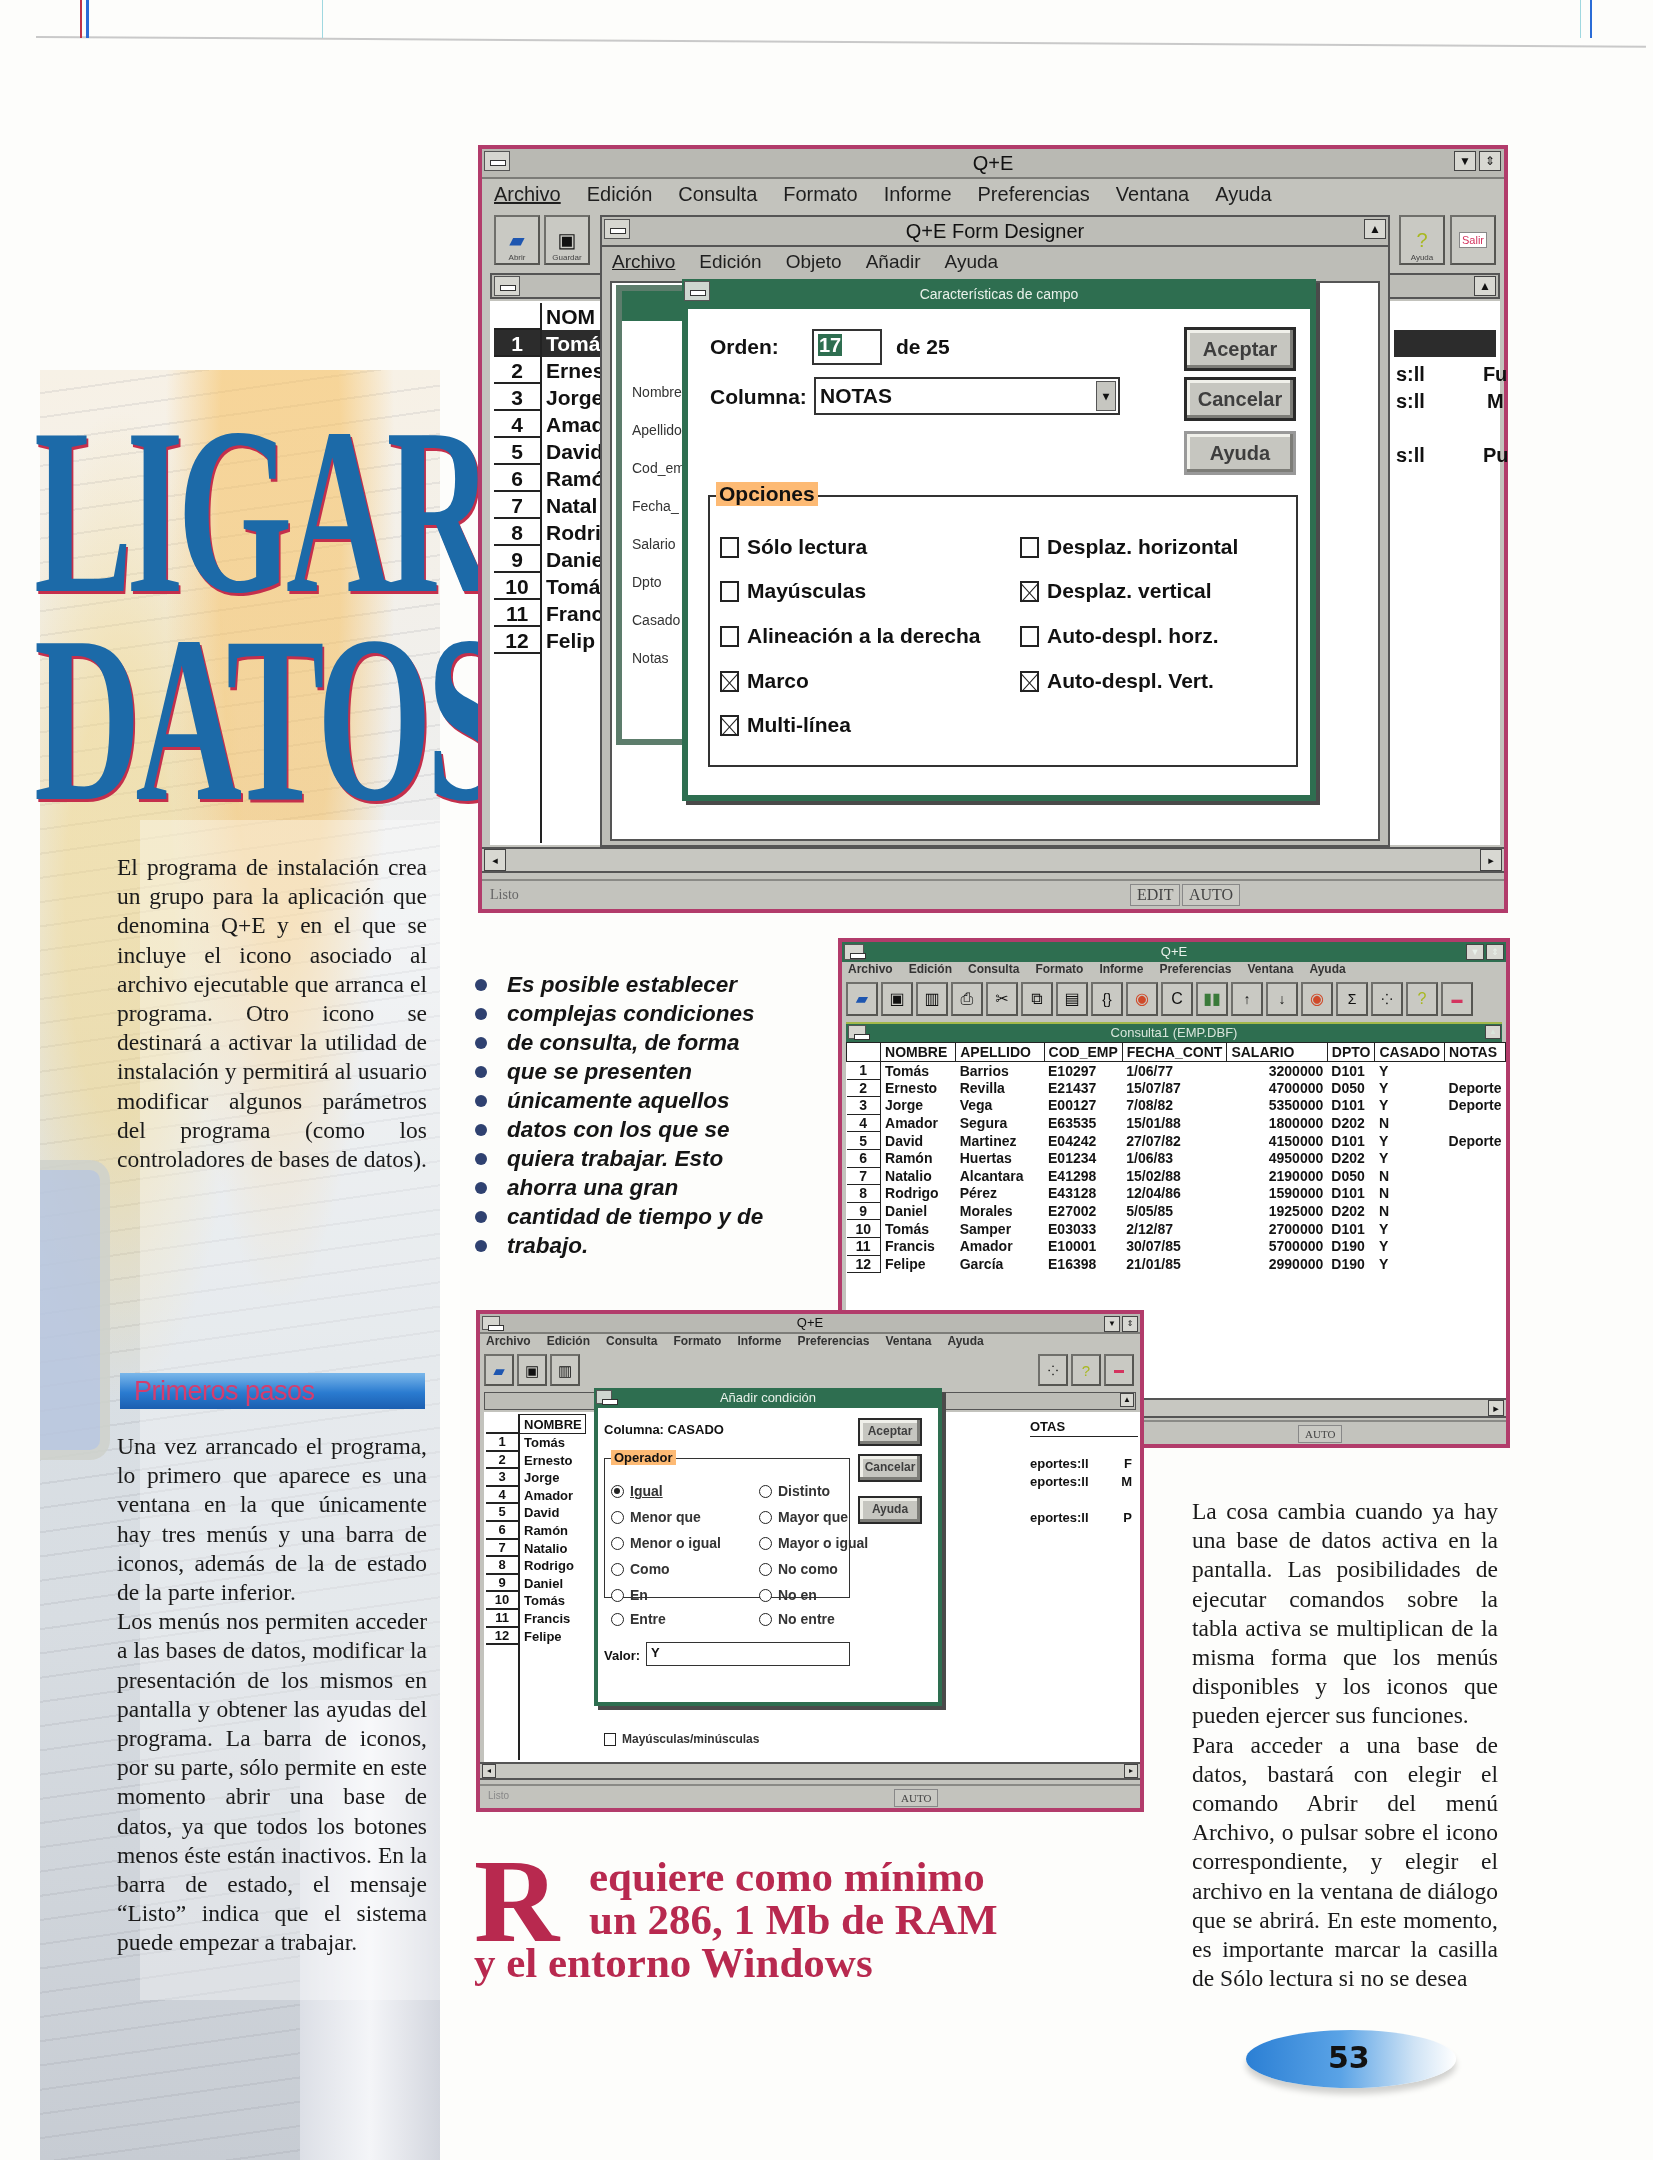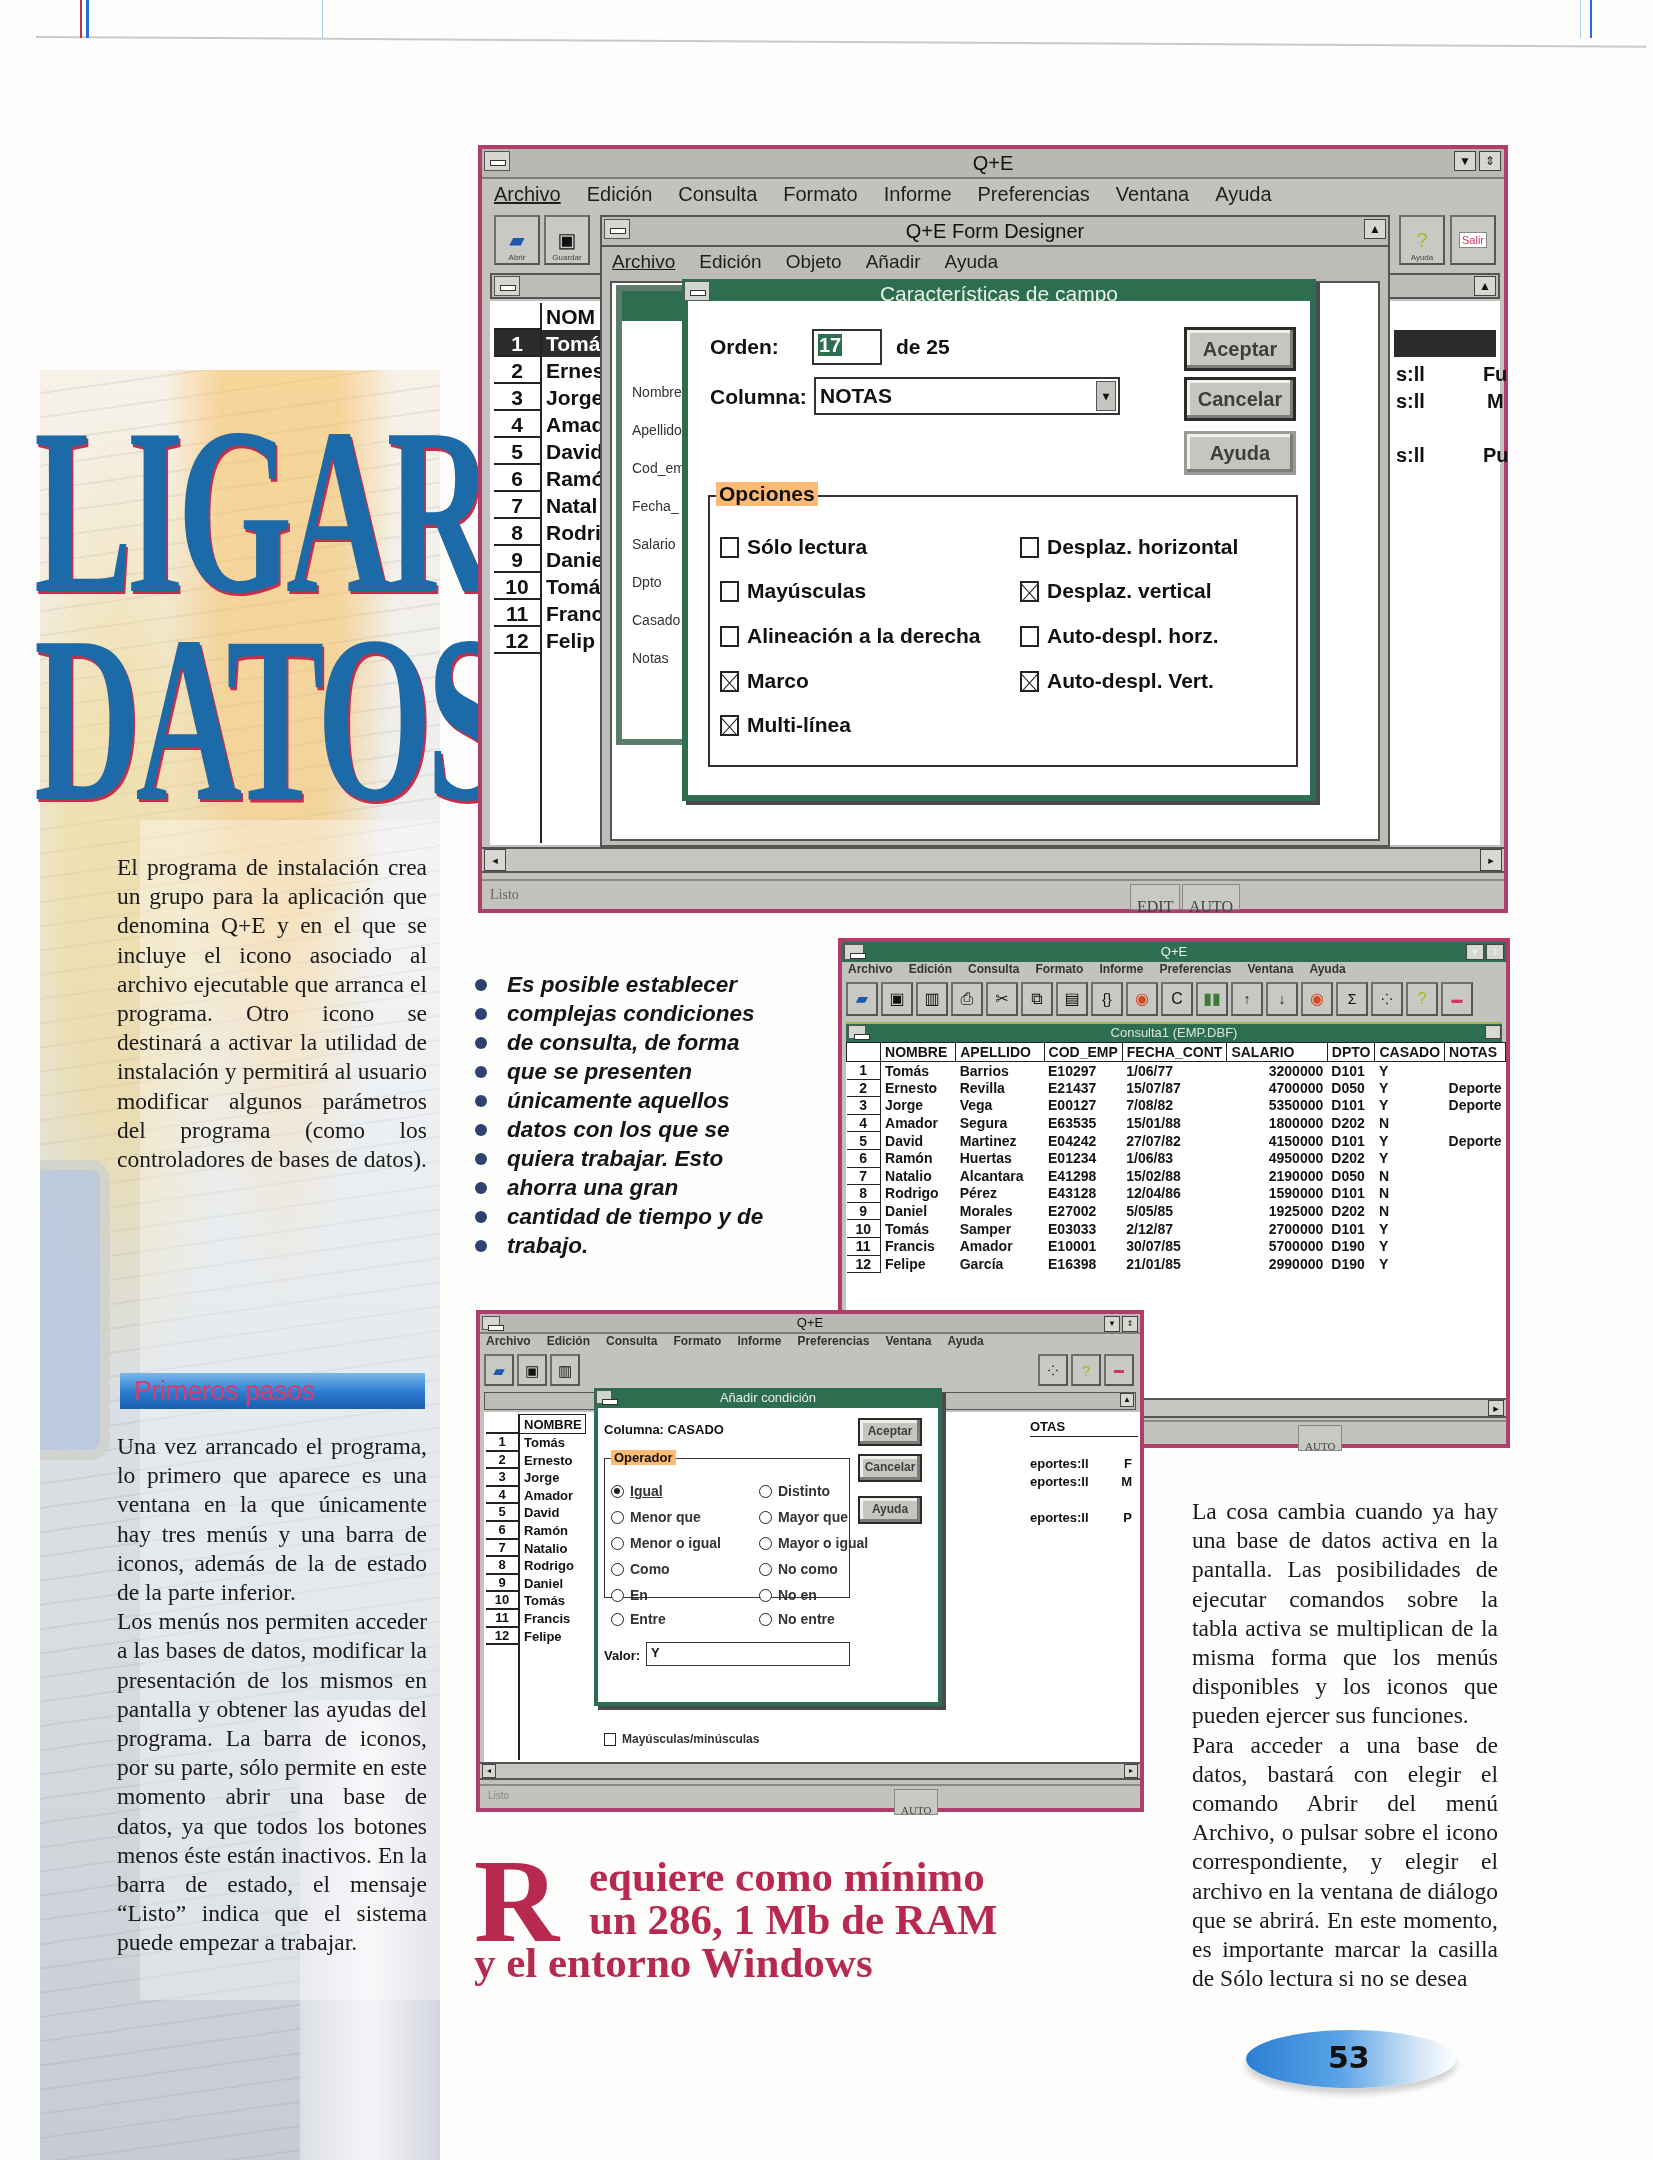--- a/index.html
+++ b/index.html
@@ -78,26 +78,26 @@
   .tbtn { width: 44px; height: 44px; background: #c9c9c3; border: 2px solid #6f6f6b; border-right-color: #565652; border-bottom-color: #565652; display: flex; align-items: center; justify-content: center; font-size: 9px; position: relative; }
   .tbtn .glyph { font-size: 20px; line-height: 1; }
   .tbtn .cap { position: absolute; bottom: 1px; left: 0; right: 0; text-align: center; font-size: 8px; color: #444; }
   .whitepanel { position: absolute; background: #fff; }
   .grid-num { position: absolute; border-right: 2px solid #222; background: #fff; }
   .grid-num div { height: 27px; border-bottom: 2px solid #222; text-align: center; font-weight: 700; font-size: 21px; line-height: 27px; }
   .grid-num div.sel { background: #2c2c2c; color: #fff; }
   .grid-names div { height: 27px; font-weight: 700; font-size: 21px; line-height: 27px; padding-left: 4px; white-space: nowrap; overflow: hidden; }
   .grid-names div.sel { background: #2c2c2c; color: #fff; }
   .statusbar { position: absolute; left: 0; right: 0; bottom: 0; height: 30px; background: #c3c3bd; border-top: 2px solid #8a8a86; font-size: 14px; color: #666; }
-  .statusbar .ind { position: absolute; top: 3px; height: 22px; border: 1px solid #888; background: #c9c9c3; padding: 12px 6px; font-family: "Liberation Serif", serif; font-size: 16px; line-height: 20px; color: #444; }
+  .statusbar .ind { position: absolute; top: 3px; height: 22px; border: 1px solid #888; background: #c9c9c3; padding: 0 6px; font-family: "Liberation Serif", serif; font-size: 16px; line-height: 20px; color: #444; }
   .hscroll { position: absolute; left: 0; right: 0; height: 26px; background: #c7c7c1; border-top: 2px solid #555; border-bottom: 2px solid #555; }
   .hscroll .arr { position: absolute; top: 0; width: 22px; height: 22px; background: #d8d8d2; border: 1px solid #444; font-size: 11px; line-height: 20px; text-align: center; }
 
   .dialog { position: absolute; background: #fff; border: 6px solid #2e6e50; box-shadow: 4px 4px 0 #4a4a4a; }
-  .dialog .titlebar { top: -6px; left: -6px; right: -6px; height: 22px; font-size: 21px; line-height: 30px; font-weight: 400; }
+  .dialog .titlebar { top: -6px; left: -6px; right: -6px; height: 30px; font-size: 14px; line-height: 30px; font-weight: 400; }
   .btn3d { position: absolute; background: #c6c6c0; border: 3px solid #2a2a2a; box-shadow: inset -3px -3px 0 #7d7d78, inset 3px 3px 0 #f0f0ea; font-weight: 700; text-align: center; color: #3e3e3e; }
   .u { text-decoration: underline; }
   .chk { position: absolute; display: flex; align-items: center; font-weight: 700; font-size: 21px; white-space: nowrap; }
   .box { width: 19px; height: 21px; border: 2px solid #222; margin-right: 8px; position: relative; background: #fff; }
   .box.x::before, .box.x::after { content: ""; position: absolute; left: 7px; top: -2px; width: 1px; height: 24px; background: #222; }
   .box.x::before { transform: rotate(42deg); }
   .box.x::after { transform: rotate(-42deg); }
   .radio { position: absolute; display: flex; align-items: center; font-size: 14px; font-weight: 700; white-space: nowrap; color: #333; }
   .rc { width: 13px; height: 13px; border: 1.5px solid #222; border-radius: 50%; margin-right: 6px; position: relative; background: #fff; }
   .rc.on::after { content: ""; position: absolute; left: 2px; top: 2px; width: 6px; height: 6px; border-radius: 50%; background: #222; }

